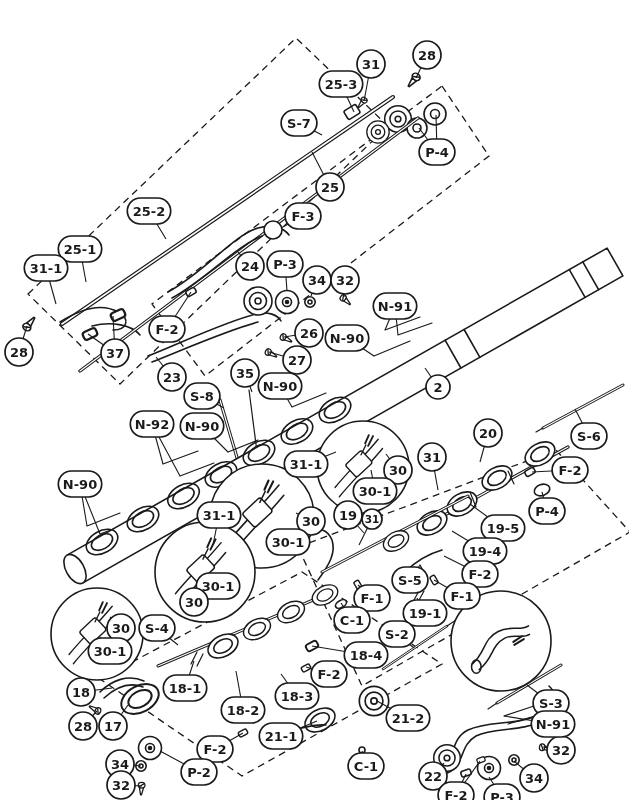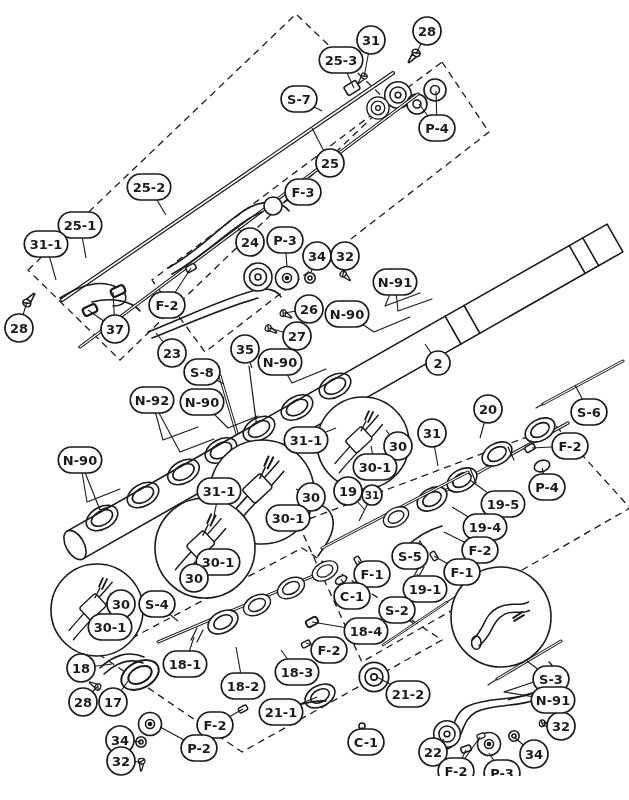--- a/index.html
+++ b/index.html
@@ -1,17 +1,17 @@
 <!DOCTYPE html>
 <html style="--line: #1a1a1a; --bg: #ffffff; --label-fill: #ffffff;"><head>
 <meta charset="utf-8">
 <style>
   :root { --line:#1a1a1a; --bg:#ffffff; --label-fill:#ffffff; }
   html,body{margin:0;padding:0;background:var(--bg);}
-  #stage{width:629px;height:776px;position:relative;background:var(--bg);overflow:hidden;}
+  #stage{width:629px;height:776px;position:relative;background:var(--bg);overflow:hidden;margin-top:24px;}
   svg{display:block;}
   #leader-lines line{stroke:var(--line);stroke-width:1.1;}
   .bubble rect,.bubble circle{fill:var(--label-fill);stroke:var(--line);stroke-width:1.7;}
   .bubble text{fill:var(--line);font:bold 13px "DejaVu Sans",sans-serif;text-anchor:middle;stroke:none;}
   .bubble.small text{font:bold 10.5px "DejaVu Sans",sans-serif;}
   .dashedbox{fill:none;stroke:var(--line);stroke-width:1.3;stroke-dasharray:7 5;}
   .mag{fill:var(--bg);stroke:var(--line);stroke-width:1.6;}
 </style>
 </head>
 <body>

